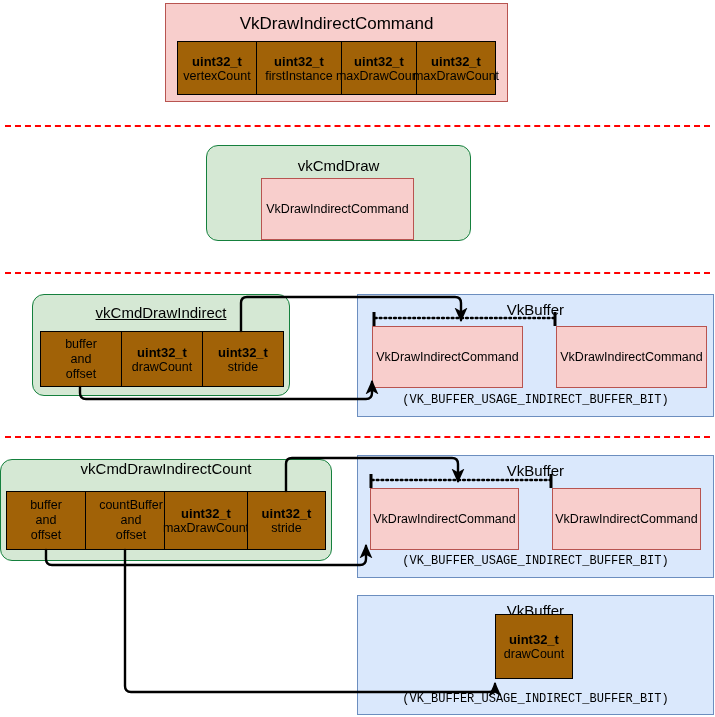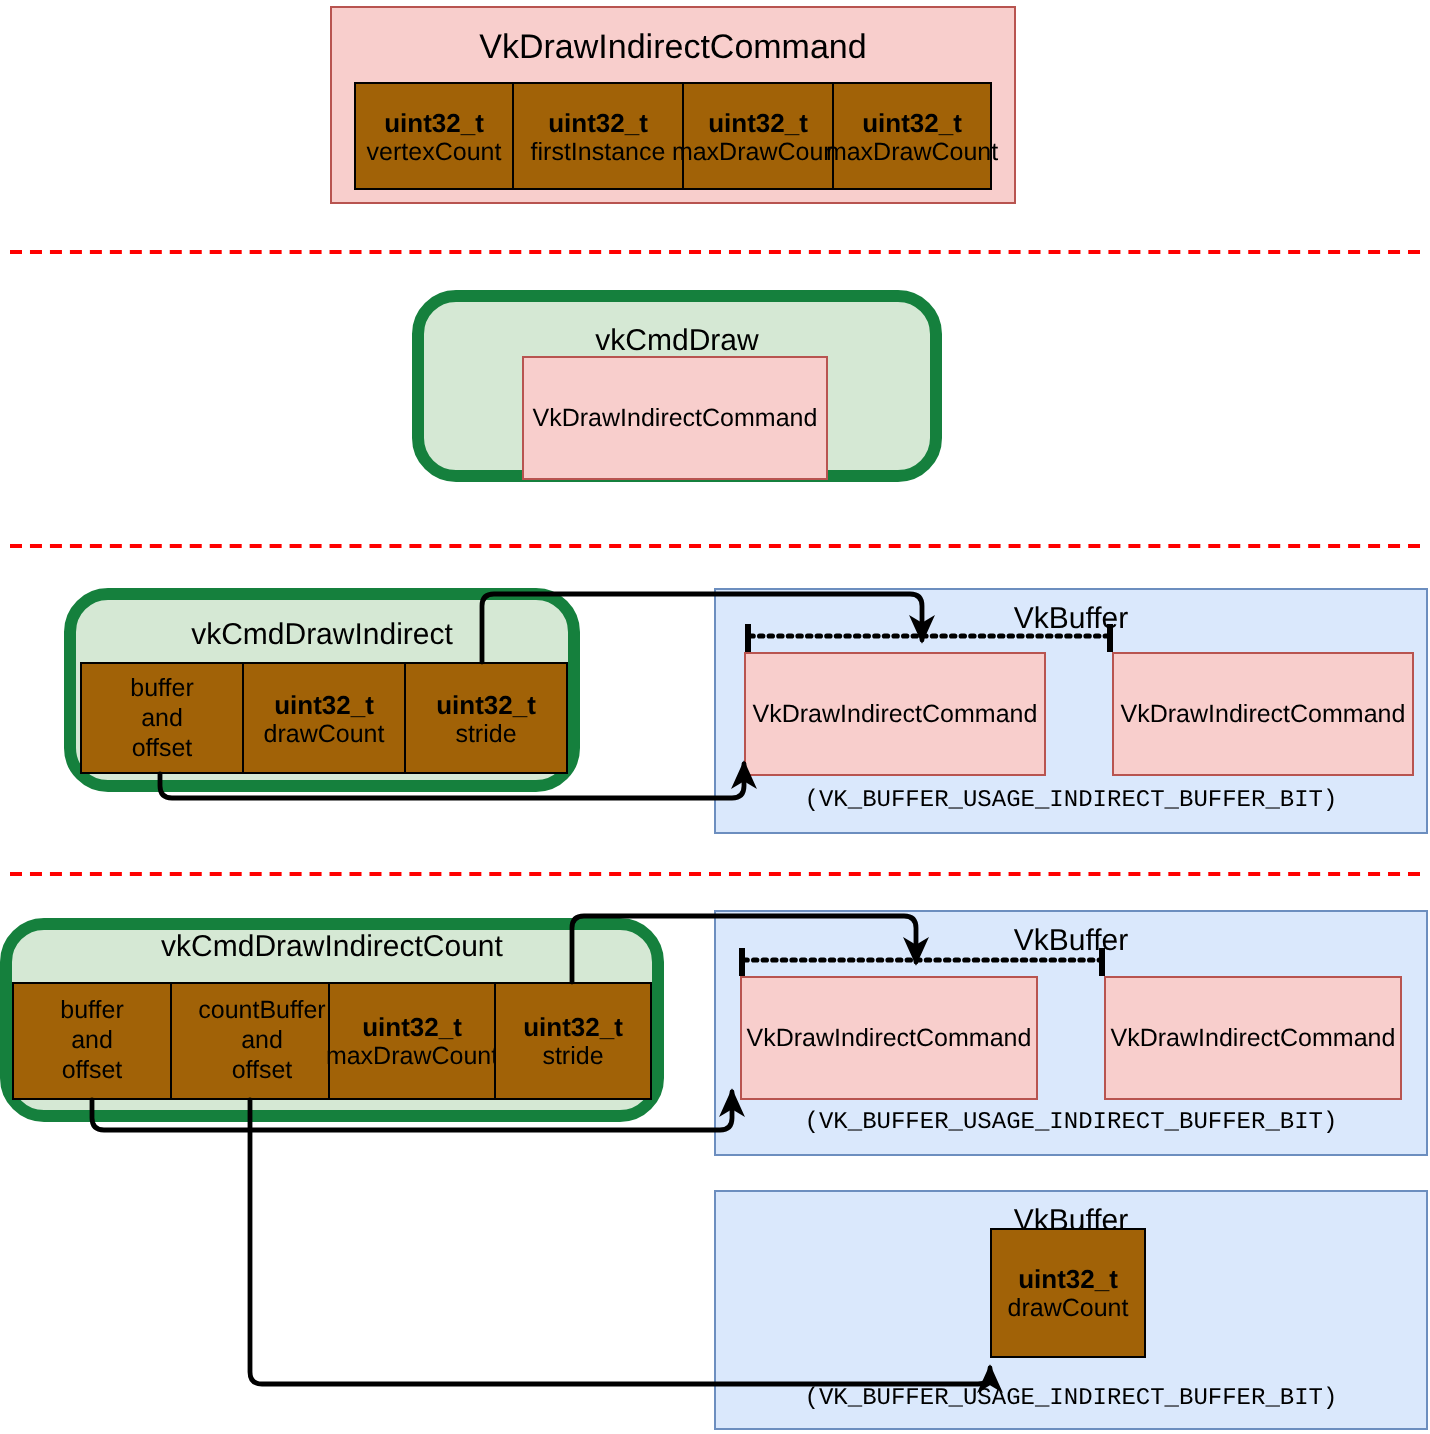--- a/index.html
+++ b/index.html
@@ -17,21 +17,21 @@
   .pink-outer{
     background:#f8cecc;border:1px solid #b85450;
   }
   .pink-box{
     background:#f8cecc;border:1px solid #b85450;
   }
   .orange-box{
     background:#a16207;border:1px solid #000000;
   }
   .green-box{
-    background:#d5e8d4;border:6px solid #15803d;border-radius:22px;
+    background:#d5e8d4;border:1px solid #15803d;border-radius:12px;
   }
   .blue-box{
     background:#dae8fc;border:1px solid #6c8ebf;
   }
 
   .title{
     position:absolute;left:0;right:0;text-align:center;
     font-size:15px;line-height:16px;
   }
   .title-big{font-size:17px;line-height:18px;}
@@ -97,21 +97,21 @@
   <div class="abs green-box" style="left:206px;top:145px;width:265px;height:96px;">
     <div class="title" style="top:12px;">vkCmdDraw</div>
   </div>
   <div class="abs pink-box centered-label" style="left:261px;top:178px;width:153px;height:62px;">
     <span>VkDrawIndirectCommand</span>
   </div>
 
   <div class="divider" style="top:272px;"></div>
 
   <div class="abs green-box" style="left:32px;top:294px;width:258px;height:102px;">
-    <div class="title" style="top:10px;">vkCmdDrawIndirect</div>
+    <div class="title" style="top:10px;text-decoration:underline;">vkCmdDrawIndirect</div>
   </div>
 
   <div class="abs orange-box cell" style="left:40px;top:331px;width:82px;height:56px;">
     <span class="ln">buffer</span>
     <span class="ln">and</span>
     <span class="ln">offset</span>
   </div>
   <div class="abs orange-box cell" style="left:121px;top:331px;width:82px;height:56px;">
     <span class="t">uint32_t</span>
     <span class="n">drawCount</span>

